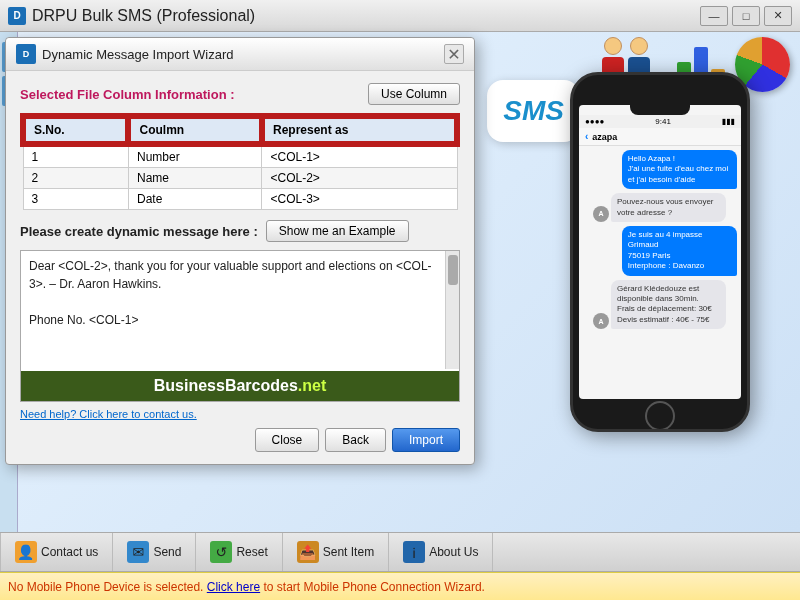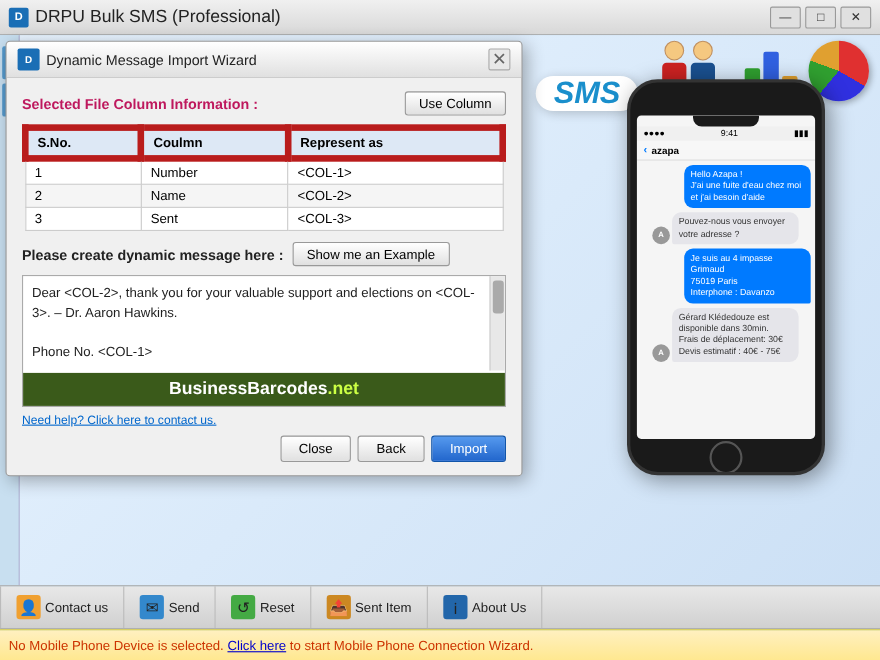--- a/index.html
+++ b/index.html
@@ -179,25 +179,25 @@
       border-radius: 50%;
       background: #999;
       flex-shrink: 0;
       display: flex; align-items: center; justify-content: center;
       font-size: 7px; color: white; font-weight: bold;
     }
 
     
     #sms-badge {
       position: absolute;
-      top: 37px;
+      top: 48px;
       right: 220px;
       background: white;
       border-radius: 16px;
-      padding: 0 16px;
+      padding: 15px 16px;
       box-shadow: 2px 2px 10px rgba(0,0,0,0.2);
     }
     #sms-badge span {
       font-size: 28px;
       font-weight: bold;
       color: #1a8fcc;
       font-style: italic;
     }
 
     
@@ -307,21 +307,21 @@
       border: 1px solid #999;
       border-radius: 3px;
       cursor: pointer;
       font-size: 12px;
     }
 
     
     .msg-area-container {
       border: 1px solid #aaa;
       background: white;
-      height: 120px;
+      height: 152px;
       position: relative;
       display: flex;
       flex-direction: column;
     }
     .msg-content {
       flex: 1;
       padding: 6px 8px;
       font-size: 12px;
       color: #222;
       line-height: 1.5;
@@ -610,21 +610,21 @@
             <td>Number</td>
             <td>&lt;COL-1&gt;</td>
           </tr>
           <tr>
             <td>2</td>
             <td>Name</td>
             <td>&lt;COL-2&gt;</td>
           </tr>
           <tr>
             <td>3</td>
-            <td>Sent</td>
+            <td>Date</td>
             <td>&lt;COL-3&gt;</td>
           </tr>
         </tbody>
       </table>
 
       <div class="dynamic-section">
         <span class="dynamic-label">Please create dynamic message here :</span>
         <button class="show-example-btn">Show me an Example</button>
       </div>
 

